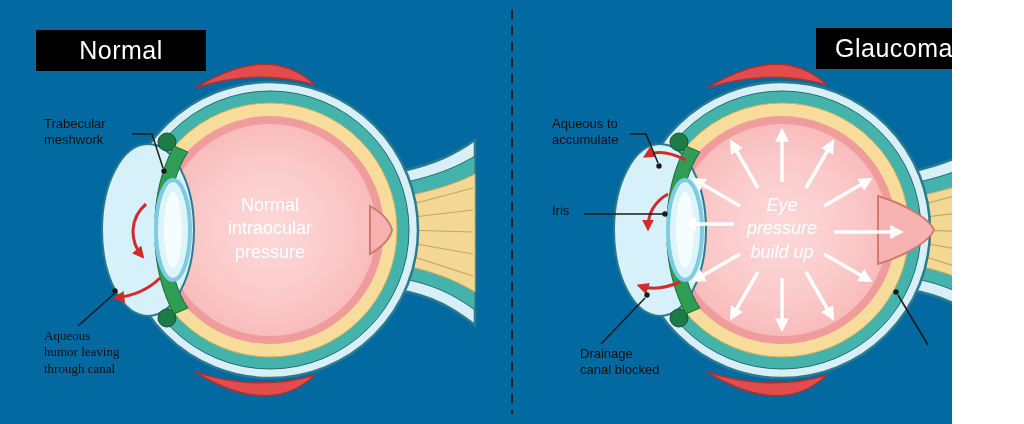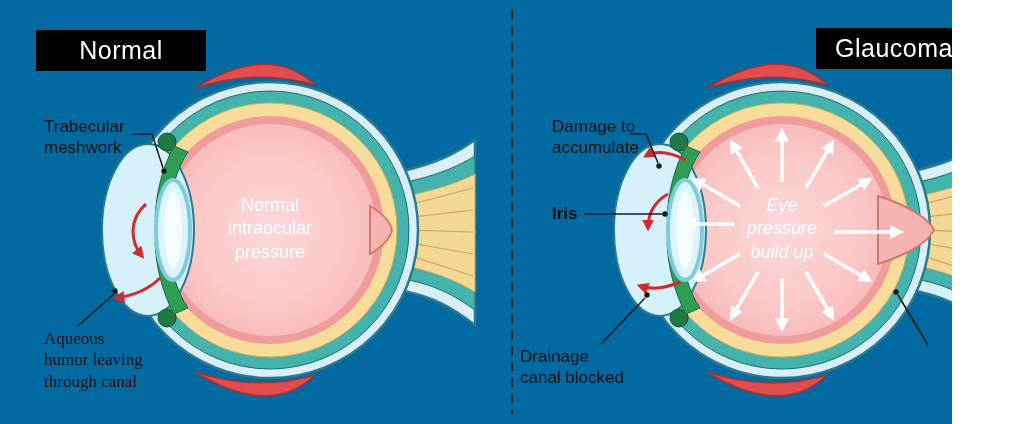--- a/index.html
+++ b/index.html
@@ -8,28 +8,28 @@
     font-family:"Liberation Sans",sans-serif;overflow:hidden;
   }
   svg.art{position:absolute;left:0;top:0;}
   .title-box{
     position:absolute;background:#000;color:#fff;text-align:center;
     font-size:25px;line-height:1;padding:8px 0;letter-spacing:.5px;
   }
   .title-left{left:36px;top:30px;width:170px;}
   .title-right{left:816px;top:28px;width:156px;}
   .eye-label{
-    position:absolute;color:#111;font-size:17px;line-height:1.25;
+    position:absolute;color:#111;font-size:13px;line-height:1.25;
     white-space:pre-line;
   }
   .lbl-trabecular{left:44px;top:116px;}
   .lbl-aqueous{left:44px;top:328px;font-family:Liberation Serif, serif;}
   .lbl-liquid{left:552px;top:116px;}
-  .lbl-iris{left:552px;top:203px;font-weight:bold;}
-  .lbl-drainage{left:520px;top:346px;}
+  .lbl-iris{left:552px;top:203px;}
+  .lbl-drainage{left:580px;top:346px;}
   .lbl-damage{left:912px;top:347px;}
   .center-label{
     position:absolute;width:140px;color:#fff;font-size:18px;line-height:1.3;
     text-align:center;white-space:pre-line;
   }
   .center-normal{left:200px;top:194px;}
   .center-glaucoma{left:712px;top:194px;font-style:italic;}
 </style>
 </head>
 <body>
@@ -148,18 +148,18 @@
 pressure</div>
   <div class="center-label center-glaucoma">Eye
 pressure
 build up</div>
 
   <div class="eye-label lbl-trabecular">Trabecular
 meshwork</div>
   <div class="eye-label lbl-aqueous">Aqueous
 humor leaving
 through canal</div>
-  <div class="eye-label lbl-liquid">Damage to
+  <div class="eye-label lbl-liquid">Aqueous to
 accumulate</div>
   <div class="eye-label lbl-iris">Iris</div>
   <div class="eye-label lbl-drainage">Drainage
 canal blocked</div>
 </div>
 
 </body></html>

